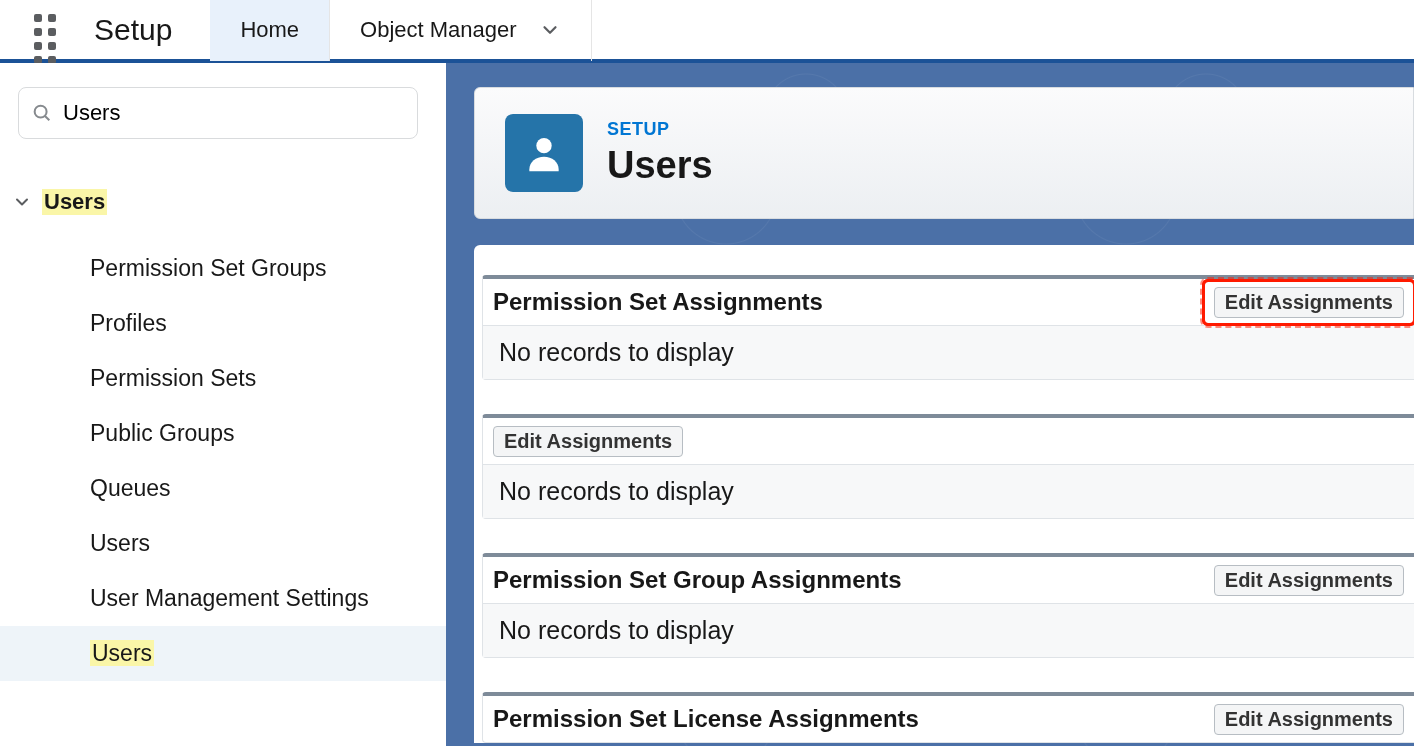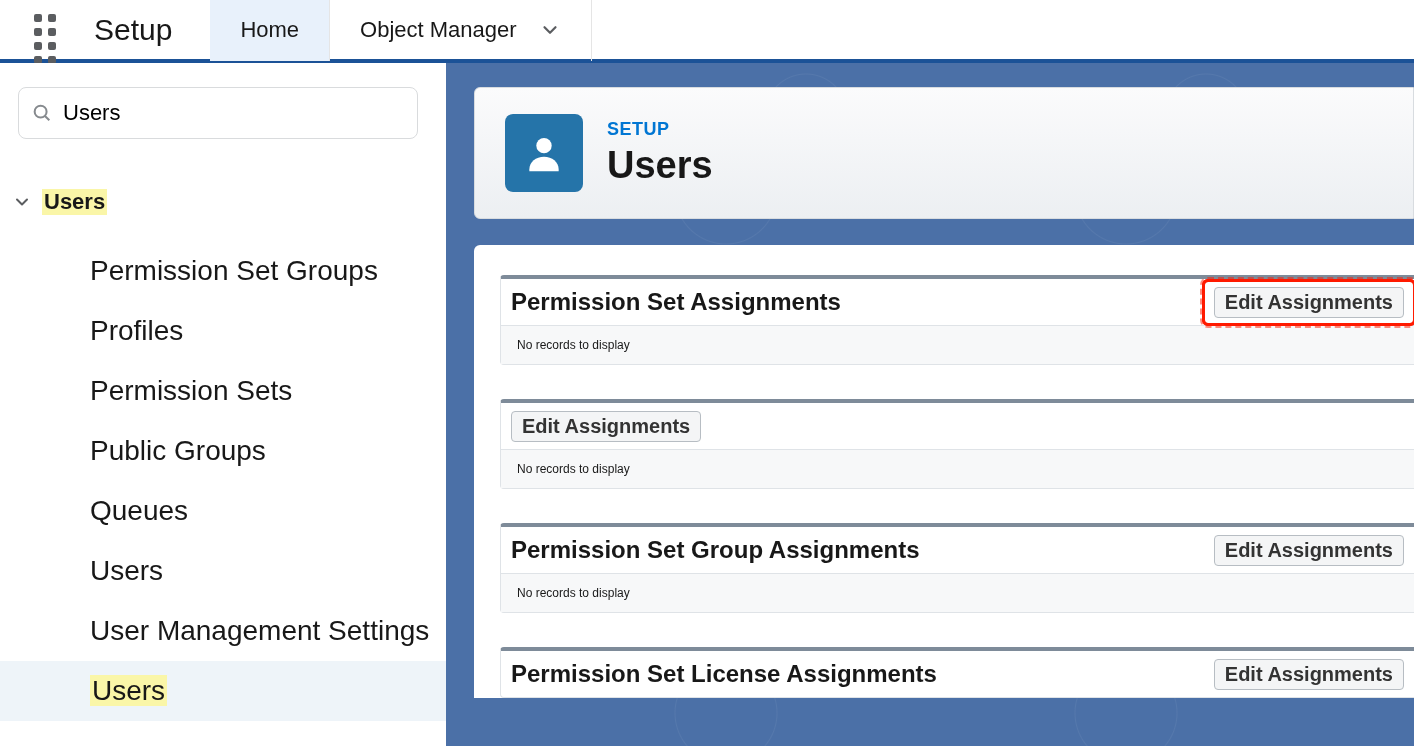--- a/index.html
+++ b/index.html
@@ -97,21 +97,21 @@
   .tree-parent .label-hi {
     background: #faf6a8;
     padding: 0 2px;
     font-weight: 600;
   }
   .tree-children {
     margin-top: 20px;
   }
   .tree-item {
     padding: 14px 4px 14px 90px;
-    font-size: 28px;
+    font-size: 23px;
     cursor: pointer;
   }
   .tree-item.active {
     background: #eef4f9;
   }
   .tree-item .label-hi {
     background: #faf6a8;
     padding: 0 2px;
   }
 
@@ -161,21 +161,21 @@
   .header-text h1 {
     font-size: 38px;
     font-weight: 800;
     margin-top: 4px;
   }
 
   .panel-wrap {
     margin: 26px 0 0 28px;
     background: #fff;
     border-radius: 6px 0 0 0;
-    padding: 30px 0 0 26px;
+    padding: 30px 0 0 8px;
     position: relative;
   }
   .panel {
     border-top: 4px solid #7e8b99;
     border-bottom: 1px solid #dfe3e7;
     border-left: 1px solid #dfe3e7;
     border-radius: 4px 0 0 4px;
     margin-bottom: 34px;
     background: #fff;
   }
@@ -218,21 +218,21 @@
     position: absolute;
     inset: -10px -14px -10px -14px;
     border: 2px dashed rgba(255,26,0,0.5);
     border-radius: 8px;
     pointer-events: none;
   }
   .panel-body {
     border-top: 1px solid #dfe3e7;
     background: #f7f8f9;
     padding: 12px 16px;
-    font-size: 12px;
+    font-size: 25px;
   }
 
   svg { display: block; }
 </style>
 </head>
 <body>
 
 <div class="topbar">
   <div class="app-launcher">
     <span></span>

